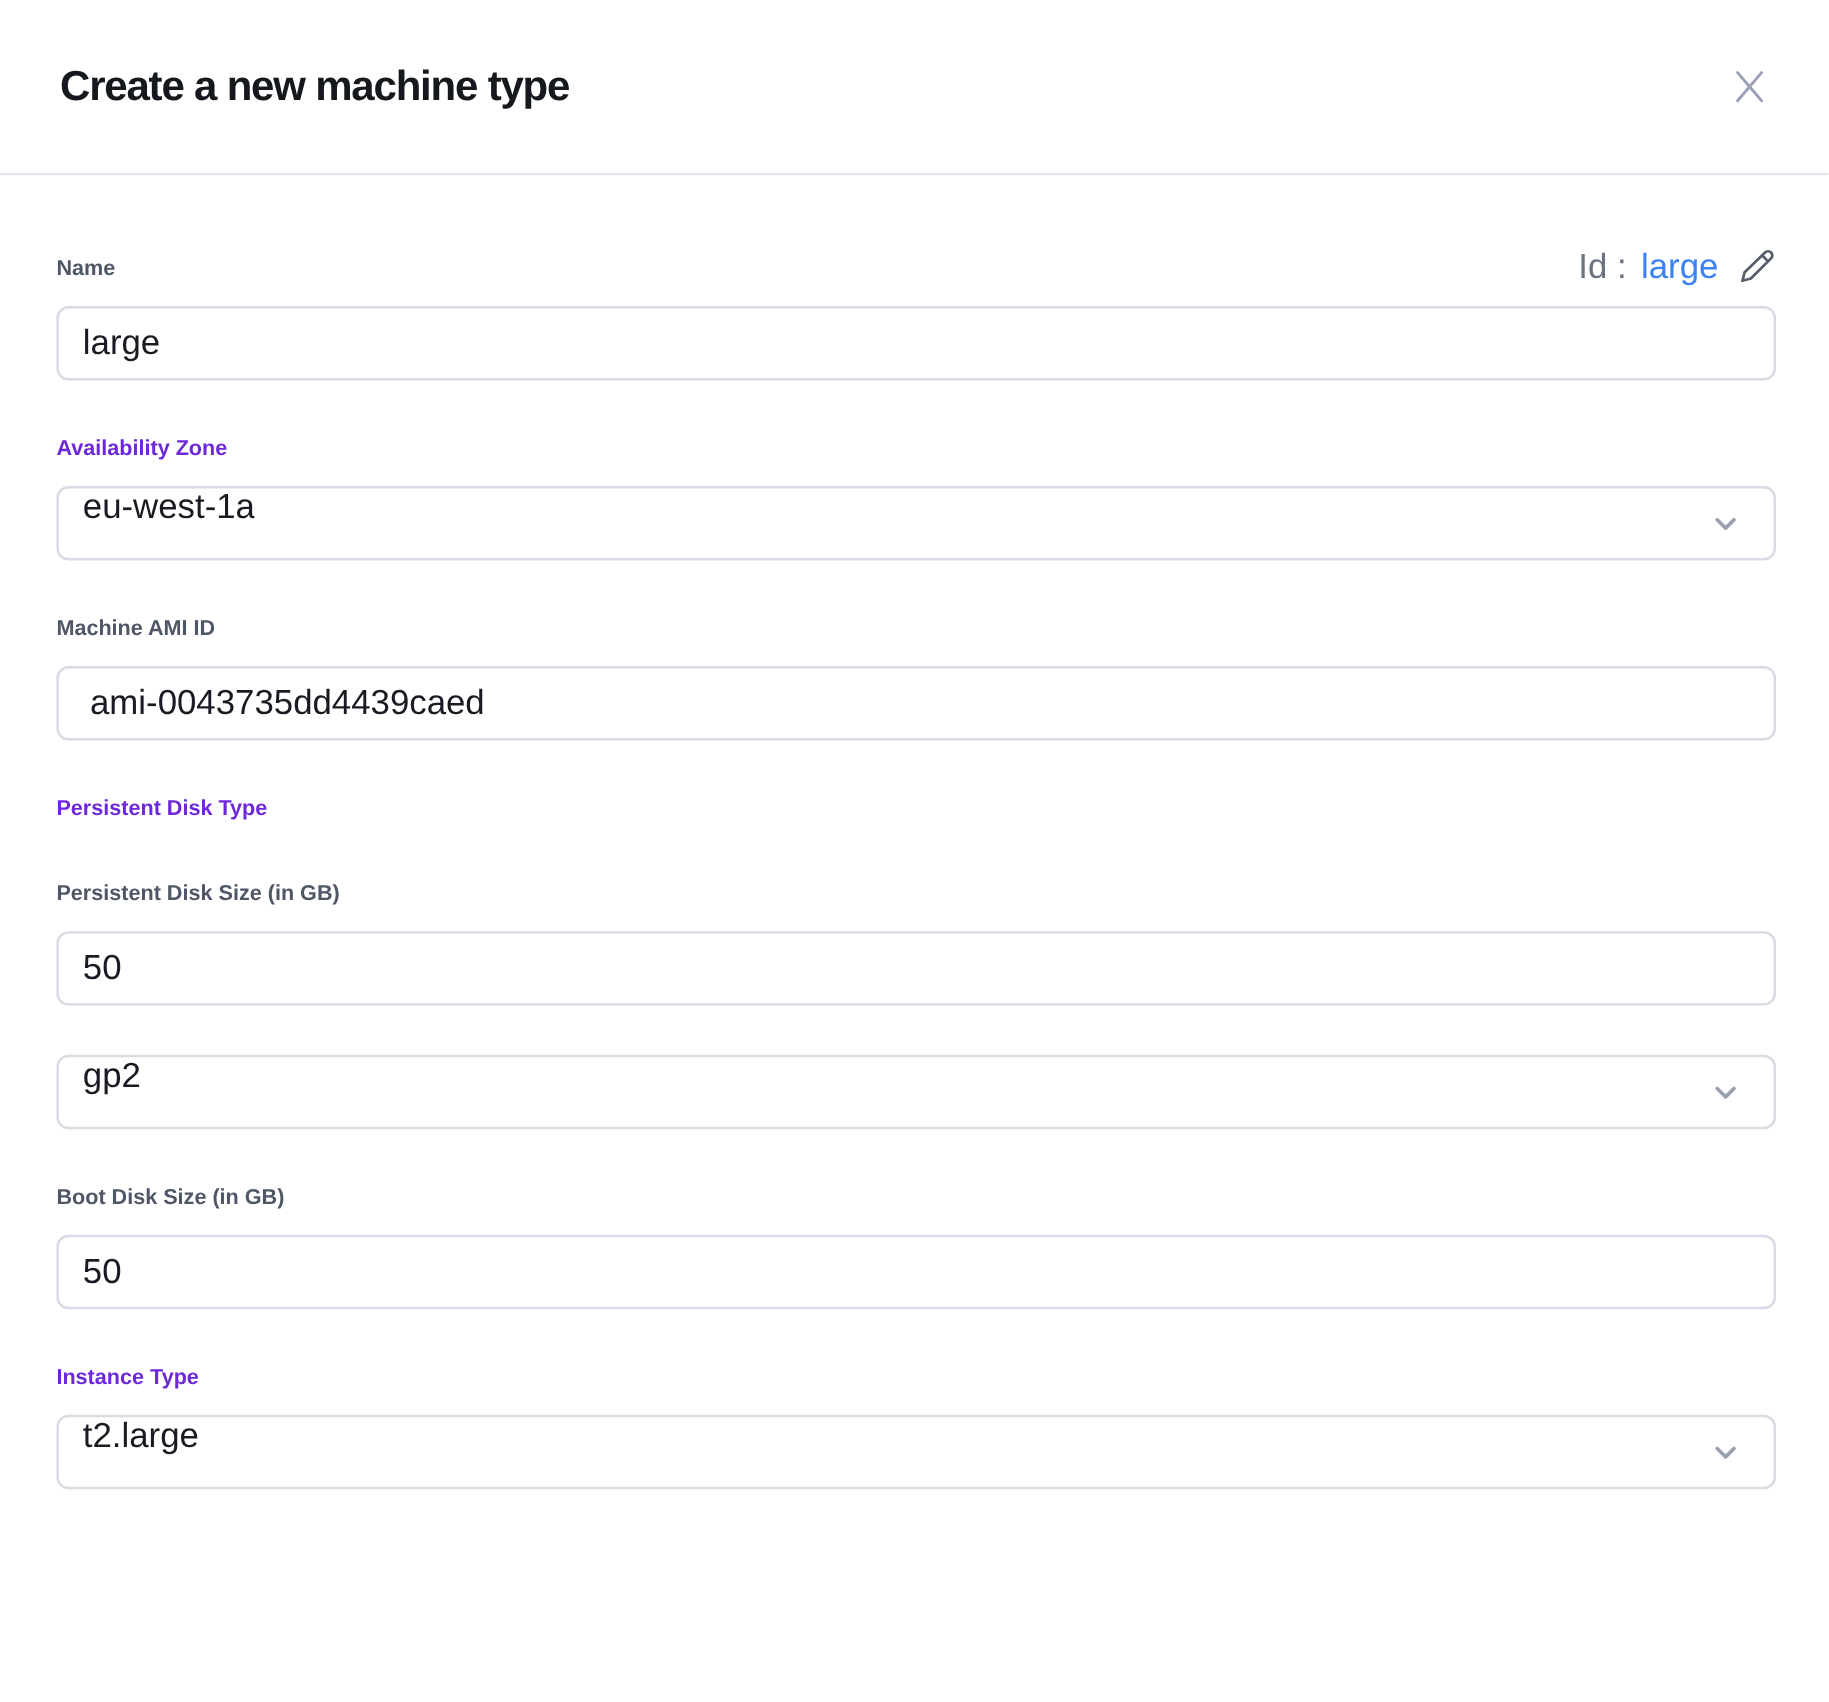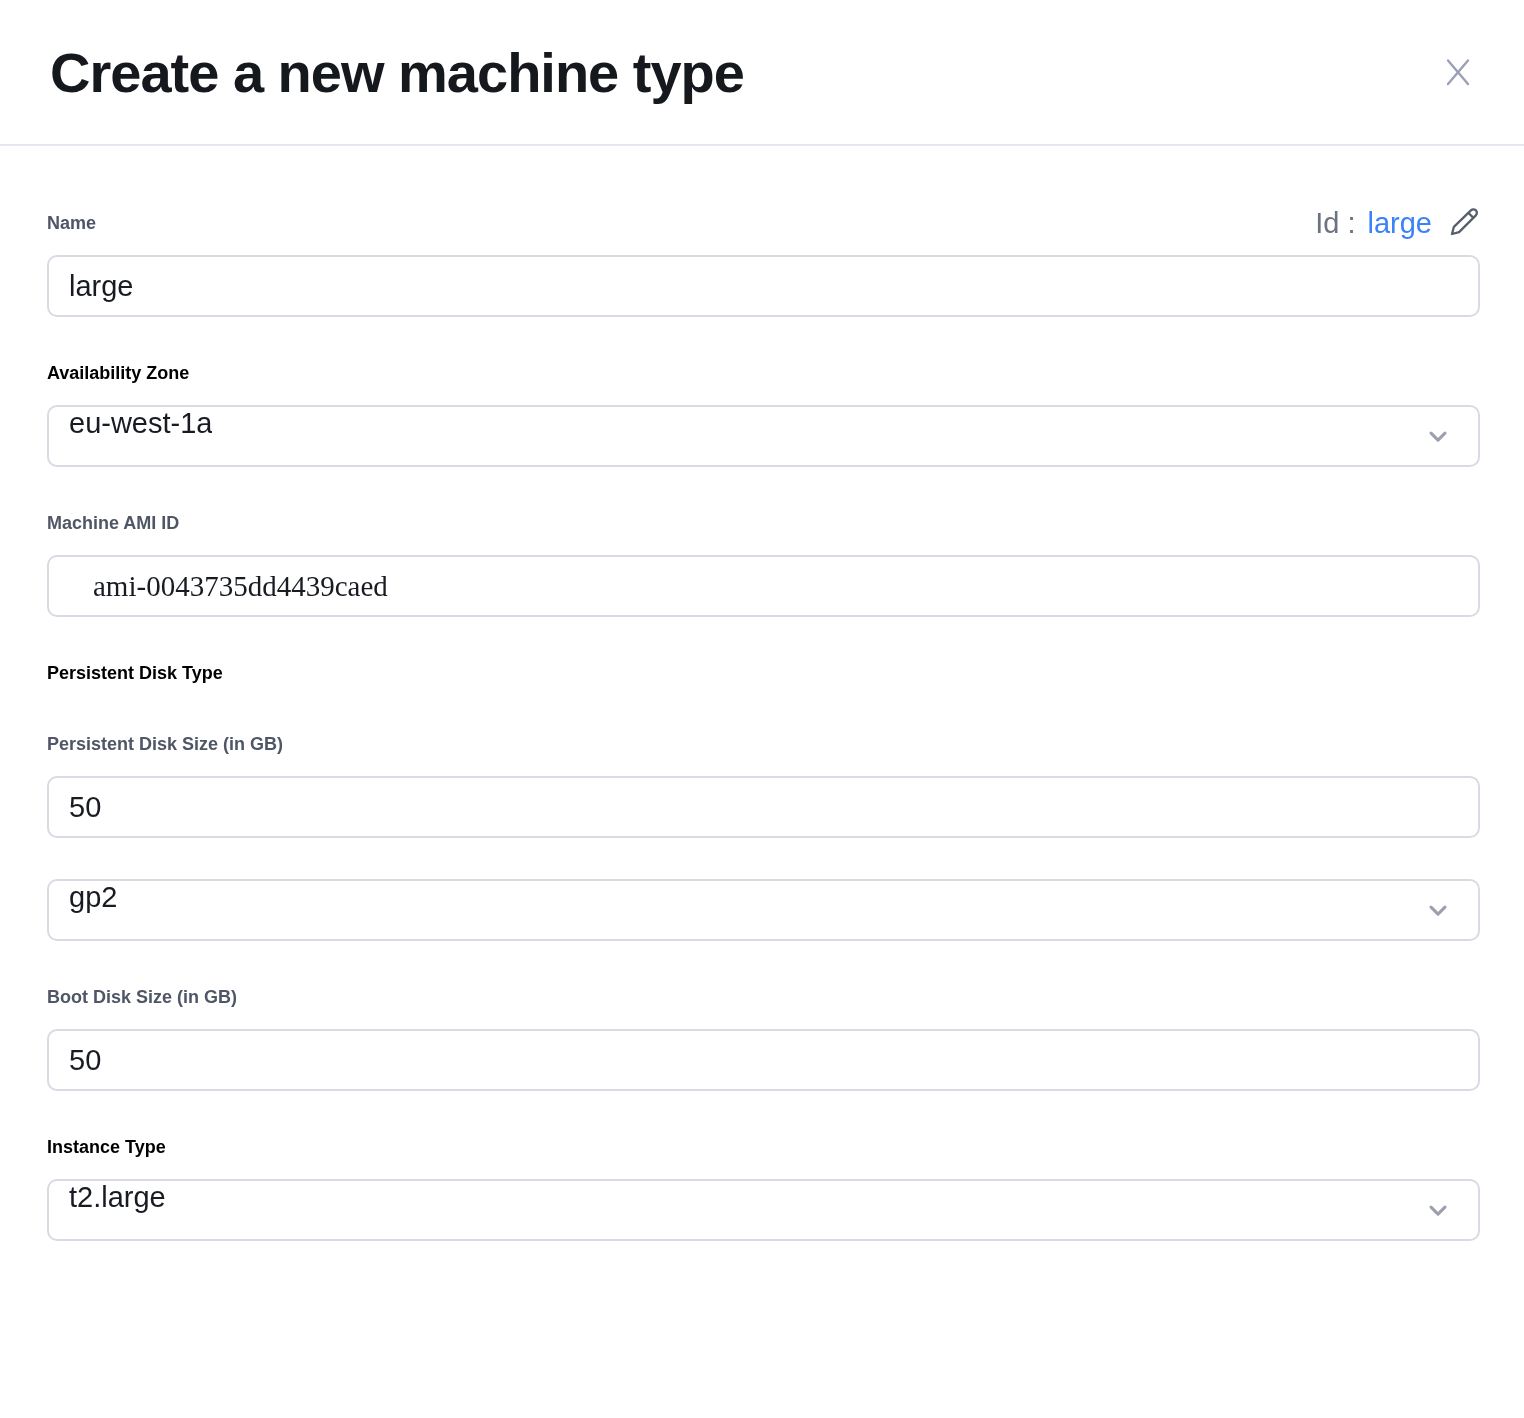--- a/index.html
+++ b/index.html
@@ -13,58 +13,58 @@
   .modal { width: 100%; height: 100%; background: #fff; }
 
   
   .modal-header {
     height: 146px;
     display: flex; align-items: center; justify-content: space-between;
     padding: 0 44px 0 50px;
     border-bottom: 2px solid #e5e7ef;
   }
   .modal-title {
-    font-size: 56px; font-weight: 700; color: #15181d;
+    font-size: 35px; font-weight: 700; color: #15181d;
     letter-spacing: -1px;
   }
   .close-btn {
     width: 44px; height: 44px; border: none; background: transparent;
     display: flex; align-items: center; justify-content: center;
     cursor: pointer; padding: 0;
   }
   .close-btn svg { display: block; }
 
   
   .modal-body { padding: 62px 44px 0 47px; }
 
   .field-group { margin-bottom: 41px; }
   .field-head {
     display: flex; align-items: center; justify-content: space-between;
     height: 30px; margin-bottom: 17px;
   }
   .field-label { font-size: 18px; font-weight: 600; line-height: 30px; }
   .label-input  { color: #4f5666; }
-  .label-select { color: #000000; }
+  .label-select { color: #6d28d9; }
 
   .id-badge { display: flex; align-items: center; gap: 12px; font-size: 29px; }
   .id-prefix { color: #6b7280; }
   .id-value  { color: #3b82f6; }
   .edit-btn { border: none; background: transparent; padding: 0; margin-left: 4px;
               display: flex; align-items: center; cursor: pointer; }
 
   .control {
     width: 100%; height: 62px;
     border: 2px solid #d8dbe4; border-radius: 10px;
     background: #fff;
     font-family: "Liberation Sans", sans-serif;
     font-size: 29px; color: #181b22;
     padding: 0 48px 0 20px;
     outline: none;
   }
-  input.control.pad-lg { padding-left: 44px; font-family: Liberation Serif, serif; }
+  input.control.pad-lg { padding-left: 26px; }
 
   .select {
     position: relative; display: flex; align-items: flex-start;
     cursor: pointer;
   }
   .select .select-value {
     overflow: hidden; white-space: nowrap; text-overflow: ellipsis;
   }
   .select .chevron {
     position: absolute; right: 26px; top: 50%;

